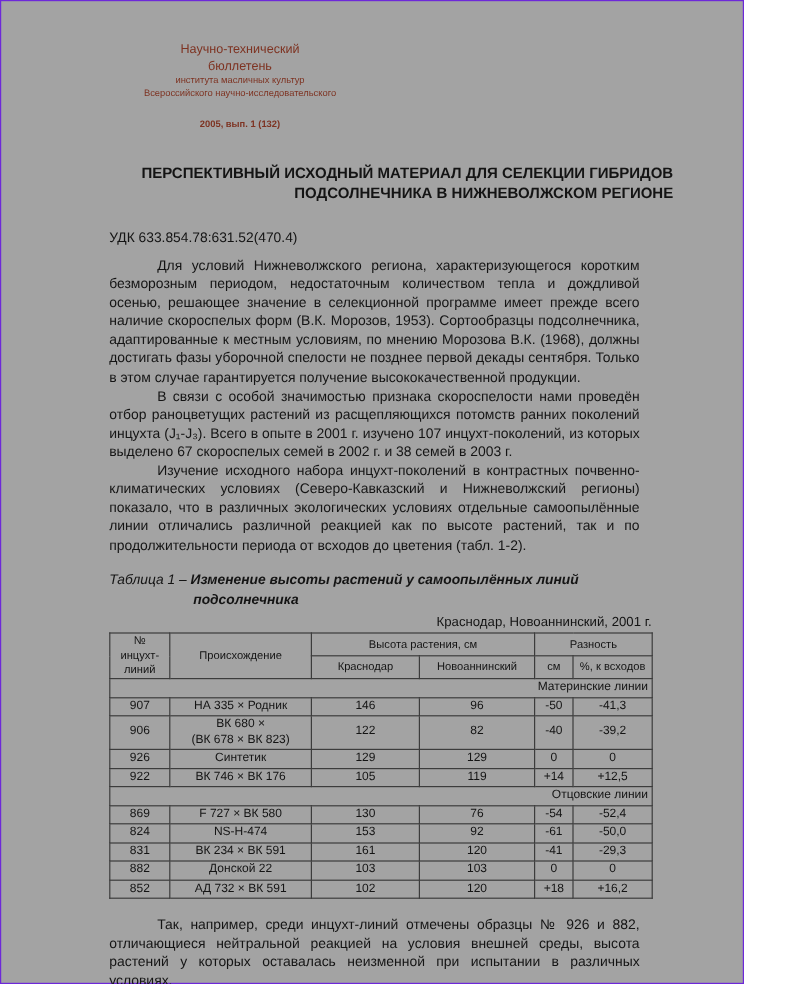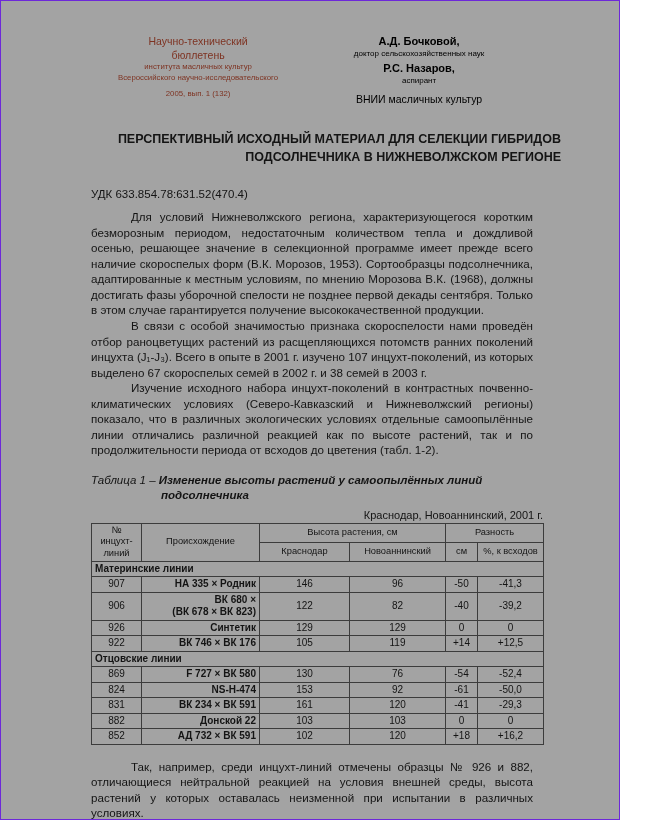--- a/index.html
+++ b/index.html
@@ -14,21 +14,21 @@
     padding:34px 86px 20px 90px;
     border:1px solid #6d28d9;
     background:#a3a3a3;
     position:relative;
   }
   
   .header { display:flex; justify-content:space-between; align-items:flex-start; }
   .header-left { width:218px; text-align:center; color:#7e3322; }
   .hl-big   { font-size:10.5px; line-height:1.3; }
   .hl-small { font-size:7.8px;  line-height:1.35; }
-  .hl-issue { font-size:7.8px;  line-height:1.35; margin-top:6px; }
+  .hl-issue { font-size:7.8px;  line-height:1.35; margin-top:16px;font-weight:bold; }
   .header-right { width:232px; text-align:center; color:#000; }
   .author-name  { font-size:11px; font-weight:bold; line-height:1.25; }
   .author-title { font-size:8px; line-height:1.3; margin-bottom:3px; }
   .org { font-size:10.5px; margin-top:7px; }
   
   .title {
     font-size:12.5px; font-weight:bold; text-align:right;
     width:470px; margin:26px auto 0; line-height:1.4;
   }
   .udk { font-size:11.5px; margin-top:22px; }
@@ -54,45 +54,38 @@
     border:1px solid #3c3c3c; padding:1px 3px; line-height:1.25;
   }
   table.tbl th { font-weight:normal; text-align:center; font-size:9.3px; vertical-align:middle; }
   .col-num  { width:50px; }
   .col-orig { width:118px; }
   .col-kr   { width:90px; }
   .col-nv   { width:96px; }
   .col-cm   { width:32px; }
   .col-pct  { width:66px; }
   td.c { text-align:center; }
-  td.l { text-align:right; padding-left:5px;font-weight:bold; }
-  tr.section td { text-align:left;font-weight:bold; }
+  td.l { text-align:center; padding-left:5px; }
+  tr.section td { text-align:right; }
   .pre { white-space:pre-line; }
   
   .after-table { margin-top:14px; }
 </style>
 </head>
 <body>
 
 <div class="page">
 
   <div class="header">
     <div class="header-left">
       <div class="hl-big">Научно-технический</div>
       <div class="hl-big">бюллетень</div>
       <div class="hl-small">института масличных культур</div>
       <div class="hl-small">Всероссийского научно-исследовательского</div>
       <div class="hl-issue">2005, вып. 1 (132)</div>
-    </div>
-    <div class="header-right">
-      <div class="author-name">А.Д. Бочковой,</div>
-      <div class="author-title">доктор сельскохозяйственных наук</div>
-      <div class="author-name">Р.С. Назаров,</div>
-      <div class="author-title">аспирант</div>
-      <div class="org">ВНИИ масличных культур</div>
     </div>
   </div>
 
   <div class="title">ПЕРСПЕКТИВНЫЙ ИСХОДНЫЙ МАТЕРИАЛ ДЛЯ СЕЛЕКЦИИ ГИБРИДОВ ПОДСОЛНЕЧНИКА В НИЖНЕВОЛЖСКОМ РЕГИОНЕ</div>
 
   <div class="udk">УДК 633.854.78:631.52(470.4)</div>
 
   <p class="para first">Для условий Нижневолжского региона, характеризующегося коротким безморозным периодом, недостаточным количеством тепла и дождливой осенью, решающее значение в селекционной программе имеет прежде всего наличие скороспелых форм (В.К. Морозов, 1953). Сортообразцы подсолнечника, адаптированные к местным условиям, по мнению Морозова В.К. (1968), должны достигать фазы уборочной спелости не позднее первой декады сентября. Только в этом случае гарантируется получение высококачественной продукции.</p>
   <p class="para">В связи с особой значимостью признака скороспелости нами проведён отбор раноцветущих растений из расщепляющихся потомств ранних поколений инцухта (J₁-J₃). Всего в опыте в 2001 г. изучено 107 инцухт-поколений, из которых выделено 67 скороспелых семей в 2002 г. и 38 семей в 2003 г.</p>
   <p class="para">Изучение исходного набора инцухт-поколений в контрастных почвенно-климатических условиях (Северо-Кавказский и Нижневолжский регионы) показало, что в различных экологических условиях отдельные самоопылённые линии отличались различной реакцией как по высоте растений, так и по продолжительности периода от всходов до цветения (табл. 1-2).</p>

